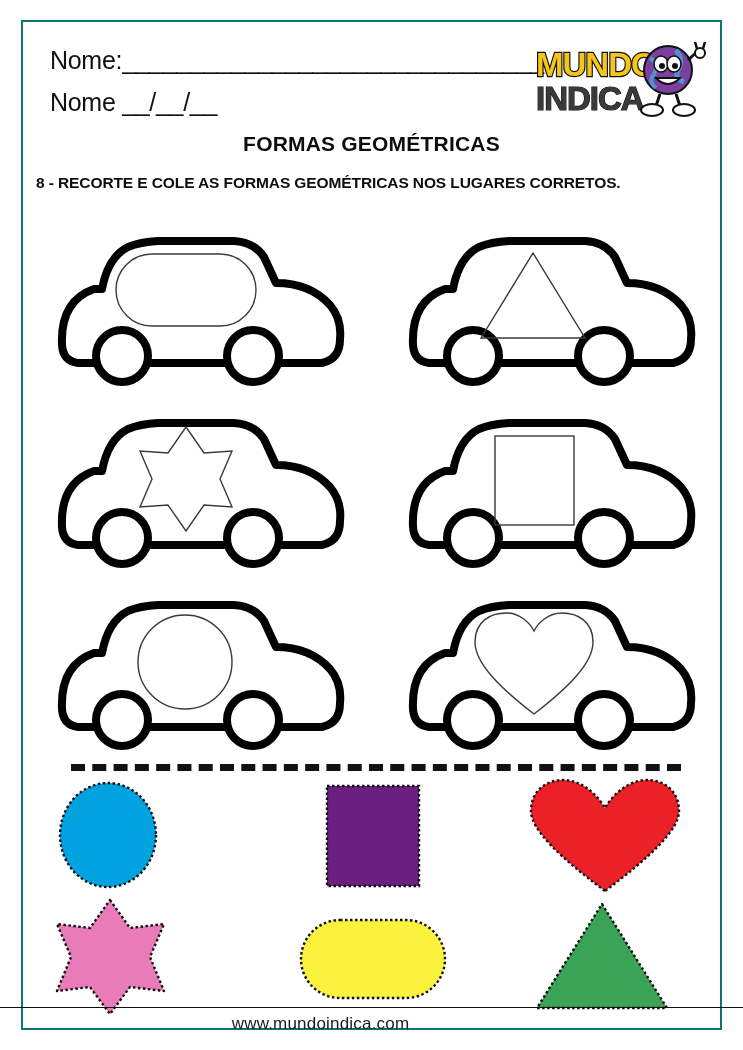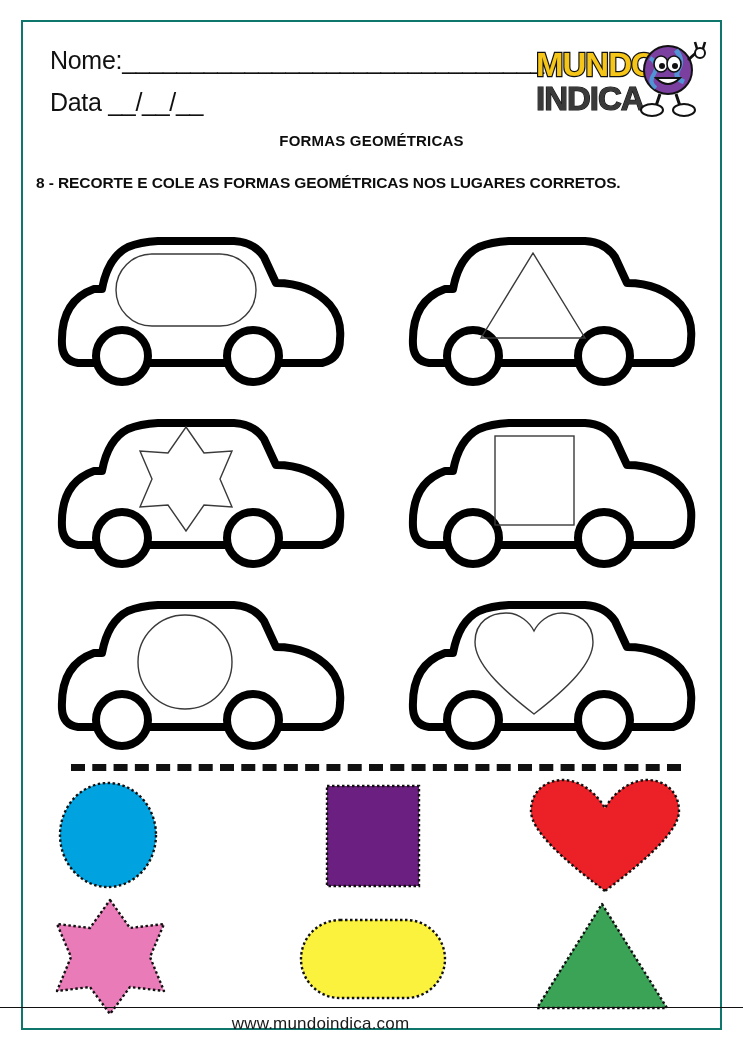--- a/index.html
+++ b/index.html
@@ -50,21 +50,21 @@
     color: #111;
     white-space: nowrap;
     letter-spacing: -0.3px;
   }
   #worksheet-title {
     position: absolute;
     left: 0;
     top: 110px;
     width: 100%;
     text-align: center;
-    font-size: 15px;
+    font-size: 21px;
     font-weight: bold;
     color: #0d0d0d;
     letter-spacing: 0.2px;
   }
   #instruction-text {
     position: absolute;
     left: 13px;
     top: 152px;
     font-size: 15.5px;
     font-weight: bold;
@@ -151,21 +151,21 @@
     letter-spacing: 0.2px;
   }
 </style>
 </head>
 <body>
 
 <div id="page-frame">
 
   <div id="header-area">
     <div class="name-line">Nome:_______________________________</div>
-    <div class="date-line">Data __/__/__</div>
+    <div class="date-line">Nome __/__/__</div>
     <div id="worksheet-title">FORMAS GEOMÉTRICAS</div>
     <div id="instruction-text">8 - RECORTE E COLE AS FORMAS GEOMÉTRICAS NOS LUGARES CORRETOS.</div>
 
     <div id="brand-logo">
       <svg viewBox="0 0 180 84" xmlns="http://www.w3.org/2000/svg">
 
         <text x="4" y="36" font-family="Liberation Sans, sans-serif" font-size="33" font-weight="bold" fill="#F5C518" stroke="#111" stroke-width="2.4" paint-order="stroke" letter-spacing="-1">MUNDO</text>
 
         <text x="4" y="70" font-family="Liberation Sans, sans-serif" font-size="33" font-weight="bold" fill="#3A3A3A" stroke="#111" stroke-width="1.2" paint-order="stroke" letter-spacing="-1">INDICA</text>
 

